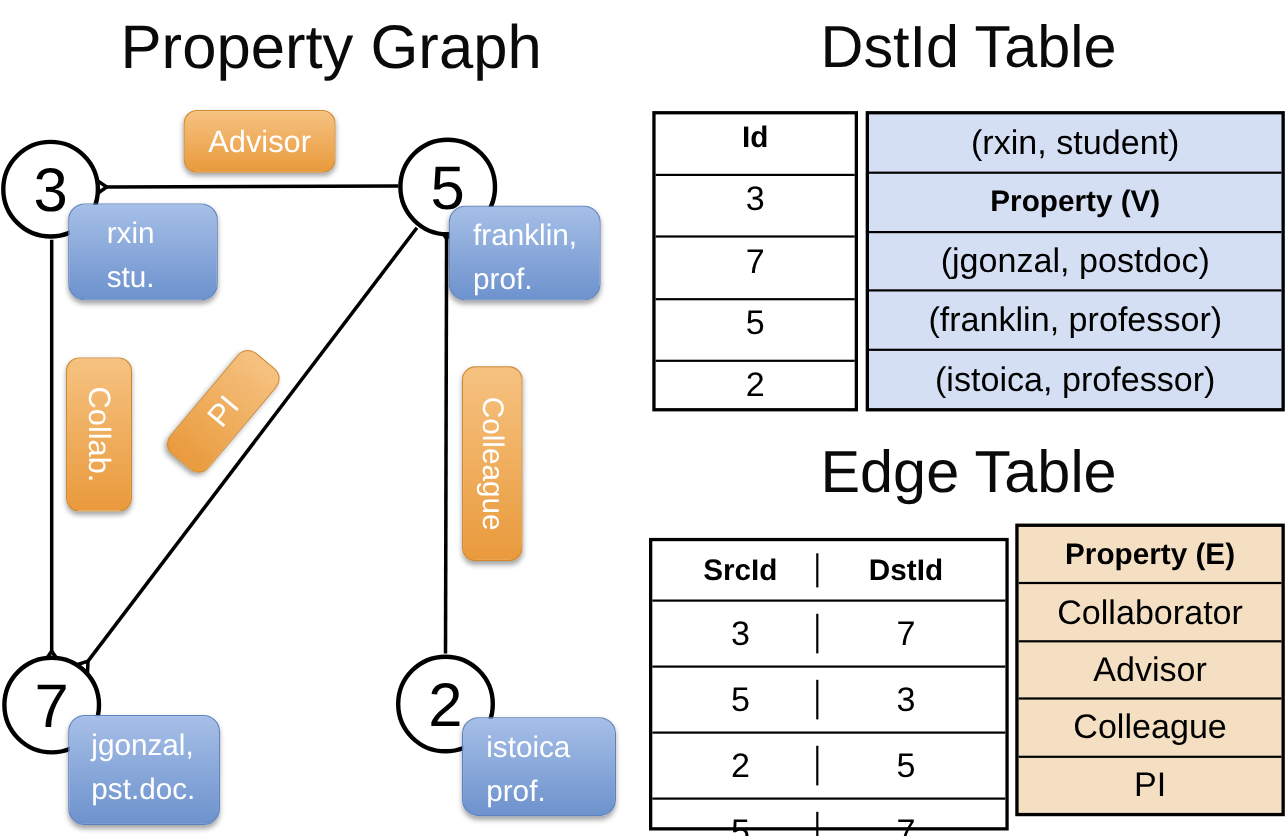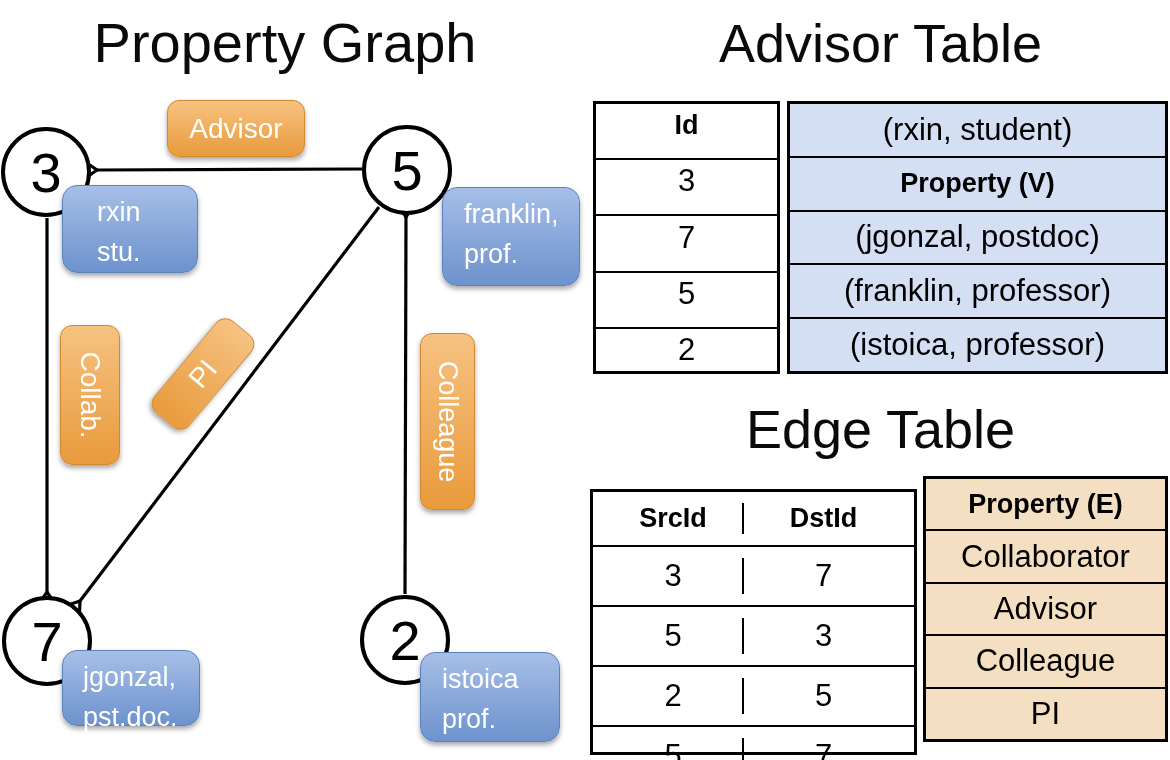--- a/index.html
+++ b/index.html
@@ -4,21 +4,21 @@
 <style>
   html,body { margin:0; padding:0; }
   body {
     width:1170px; height:760px; position:relative; overflow:hidden;
     background:#ffffff; font-family:"Liberation Sans", sans-serif; color:#000;
   }
   .title {
     position:absolute; text-align:center; font-weight:300; letter-spacing:0;
     color:#0a0a0a; white-space:nowrap;
   }
-  #pg-title   { left:0;   width:570px; top:10px;  font-size:56px; }
+  #pg-title   { left:16px;   width:570px; top:10px;  font-size:56px; }
   #vt-title   { left:593px; width:575px; top:12px;  font-size:54px; }
   #et-title   { left:593px; width:575px; top:398px; font-size:54px; }
 
   
   #edge-svg { position:absolute; left:0; top:0; width:585px; height:760px; }
   .vertex-circle {
     position:absolute; width:90px; height:90px; box-sizing:border-box;
     border:4px solid #000; border-radius:50%; background:#fff;
     display:flex; align-items:center; justify-content:center;
     font-size:56px; font-weight:300;
@@ -28,22 +28,22 @@
   #circle-7 { left:2px;   top:596px; }
   #circle-2 { left:360px; top:595px; }
 
   .vprop-box {
     position:absolute; box-sizing:border-box; border-radius:15px;
     background:linear-gradient(180deg, var(--blue-box-top), var(--blue-box-bottom));
     border:1px solid #5d81bc; box-shadow:0 3px 5px rgba(0,0,0,.35);
     color:#fff; font-size:27px; line-height:40px; padding:6px 8px 4px 21px;
   }
   #box-rxin     { left:62px;  top:185px; width:136px; height:88px;padding-left:34px; }
-  #box-franklin { left:442px; top:187px; width:138px; height:99px; }
-  #box-jgonzal  { left:62px;  top:650px; width:138px; height:76px;padding-left:20px; }
+  #box-franklin { left:408px; top:187px; width:138px; height:86px; }
+  #box-jgonzal  { left:62px;  top:650px; width:138px; height:100px;padding-left:20px; }
   #box-istoica  { left:420px; top:652px; width:140px; height:90px; }
 
   .edge-label {
     position:absolute; box-sizing:border-box; border-radius:12px;
     background:linear-gradient(180deg, var(--orange-box-top), var(--orange-box-bottom));
     border:1px solid #d0892e; box-shadow:0 3px 5px rgba(0,0,0,.35);
     color:#fff; display:flex; align-items:center; justify-content:center;
     font-size:28px;
   }
   #label-advisor   { left:167px; top:100px; width:138px; height:57px; }
@@ -128,21 +128,21 @@
 <div class="edge-label rot-down" id="label-collab">
   <span>Collab.</span>
 </div>
 <div class="edge-label rot-up" id="label-pi">
   <span>PI</span>
 </div>
 <div class="edge-label rot-down" id="label-colleague">
   <span>Colleague</span>
 </div>
 
-<div class="title" id="vt-title">Advisor Table</div>
+<div class="title" id="vt-title">DstId Table</div>
 
 <div class="tblock" id="vt-id-block">
   <div class="trow th">Id</div>
   <div class="trow">3</div>
   <div class="trow">7</div>
   <div class="trow">5</div>
   <div class="trow">2</div>
 </div>
 <div class="tblock" id="vt-prop-block">
   <div class="trow">(rxin, student)</div>

